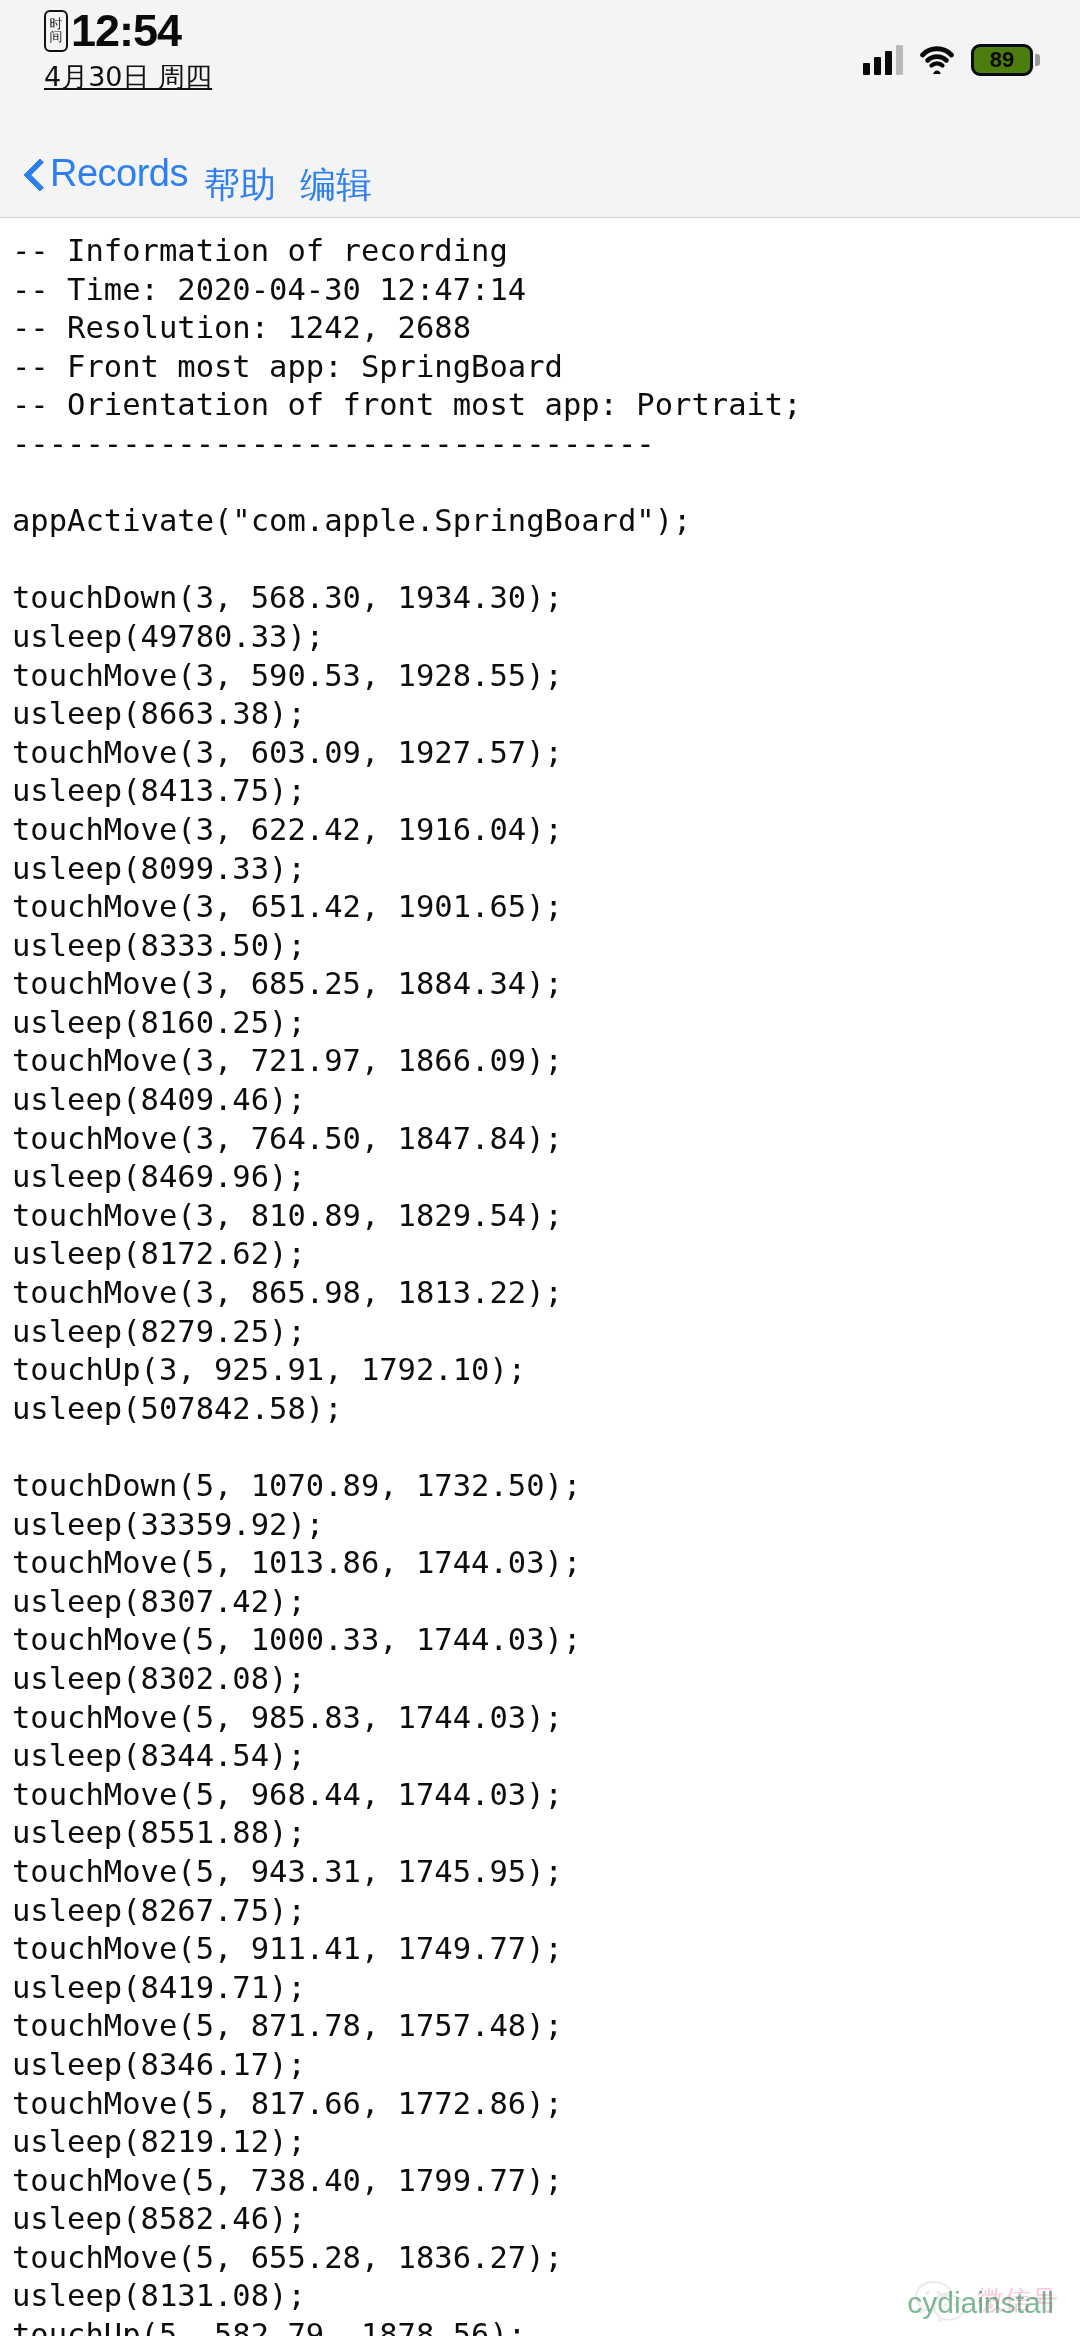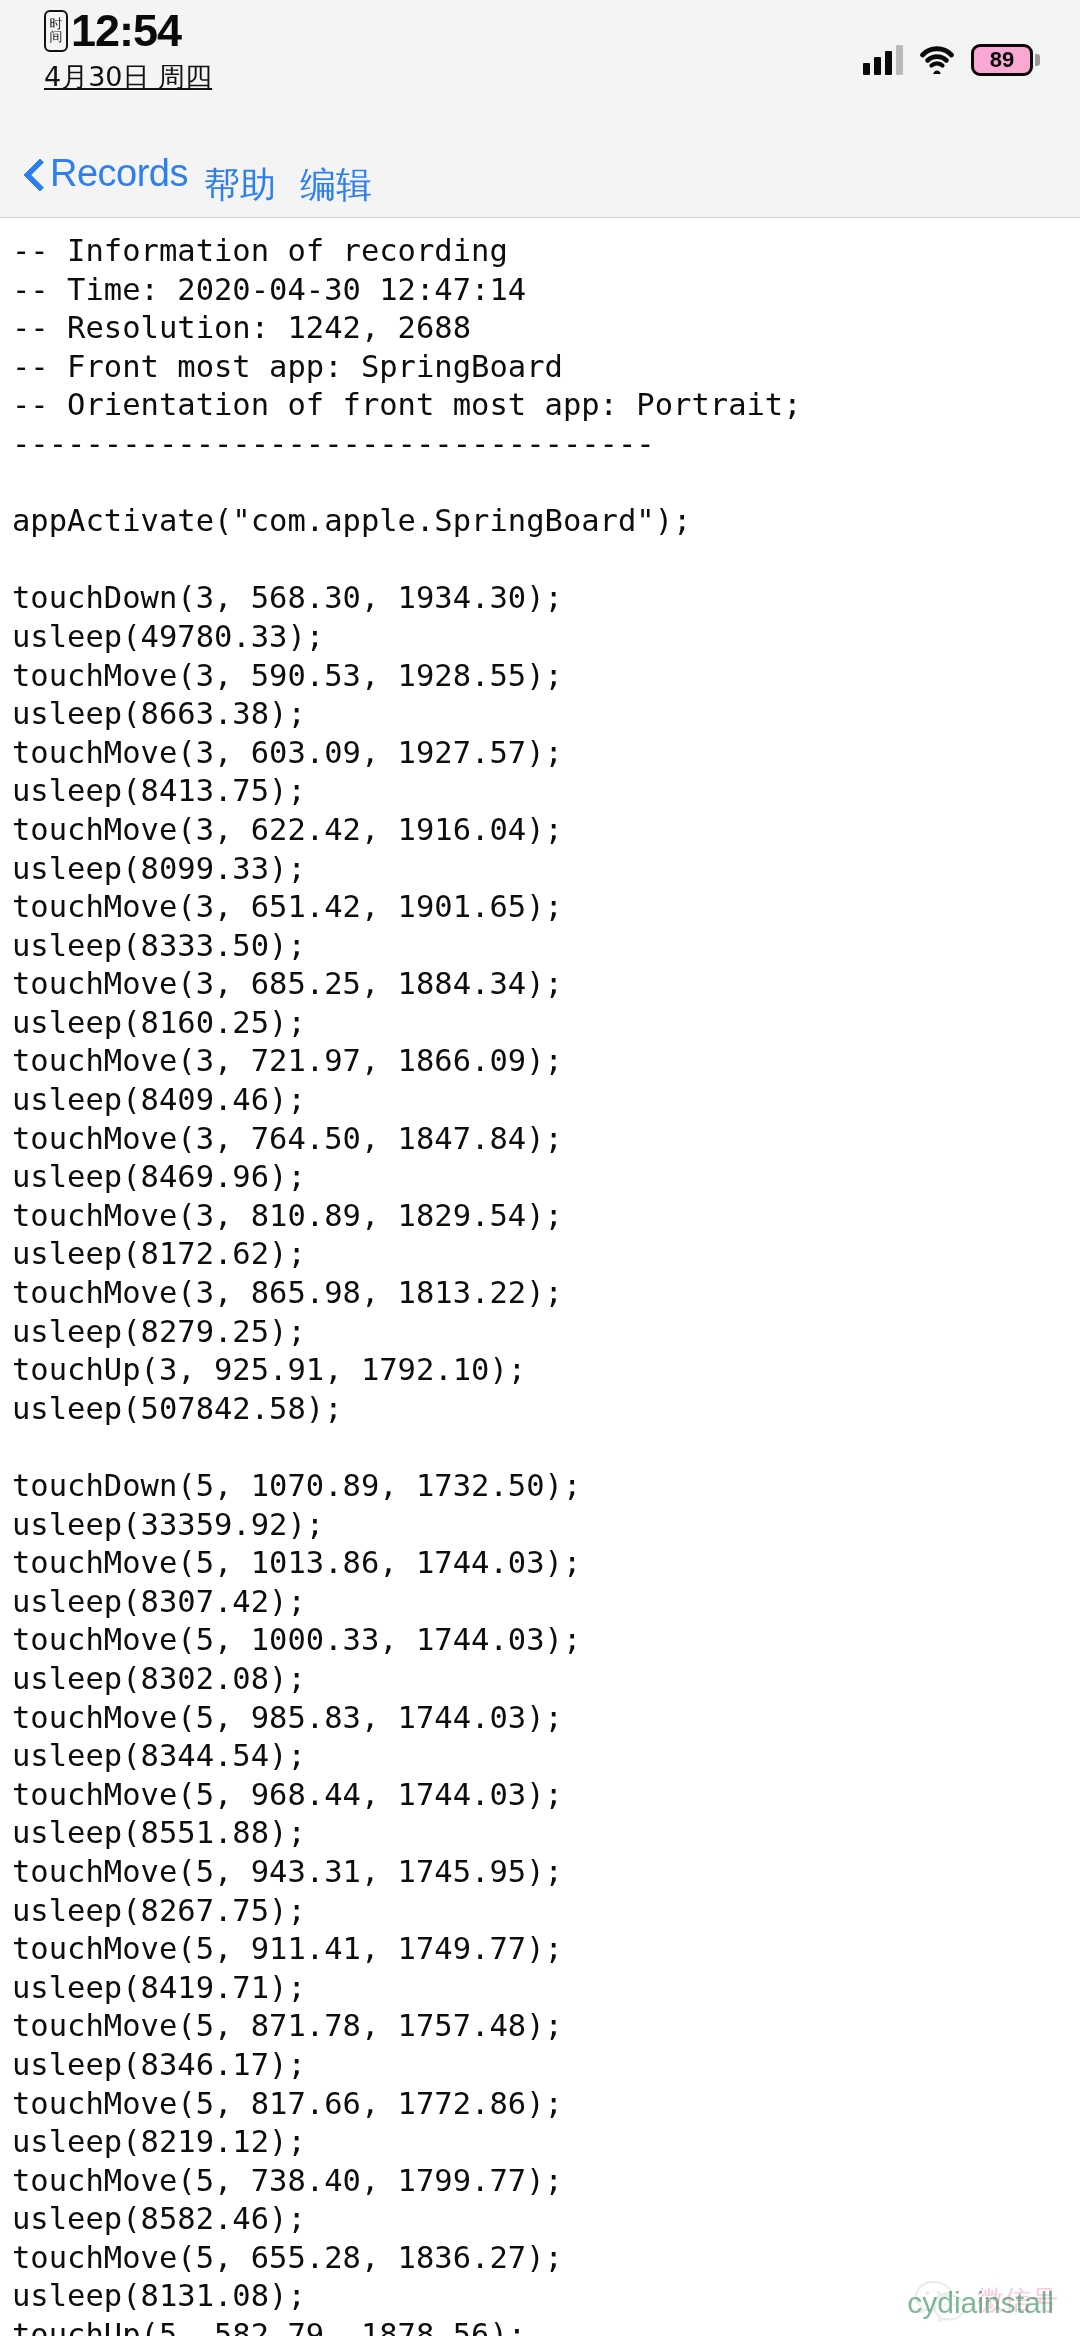--- a/index.html
+++ b/index.html
@@ -69,21 +69,21 @@
   .signal i:nth-child(4){ height:30px; background:#b9b9b9; }
   .wifi { position:relative; width:36px; height:28px; }
   .wifi svg { display:block; }
   .battery {
     display:flex; align-items:center;
   }
   .batt-body {
     width:62px; height:32px;
     border:3px solid #0a0a0a;
     border-radius:9px;
-    background:#f9a8d4;
+    background:#4d7c0f;
     display:flex; align-items:center; justify-content:center;
     font-size:22px; font-weight:bold; color:#0a0a0a;
     font-family:"Liberation Sans", sans-serif;
   }
   .batt-cap {
     width:5px; height:12px;
     background:#9a9a9a;
     border-radius:0 3px 3px 0;
     margin-left:2px;
   }

